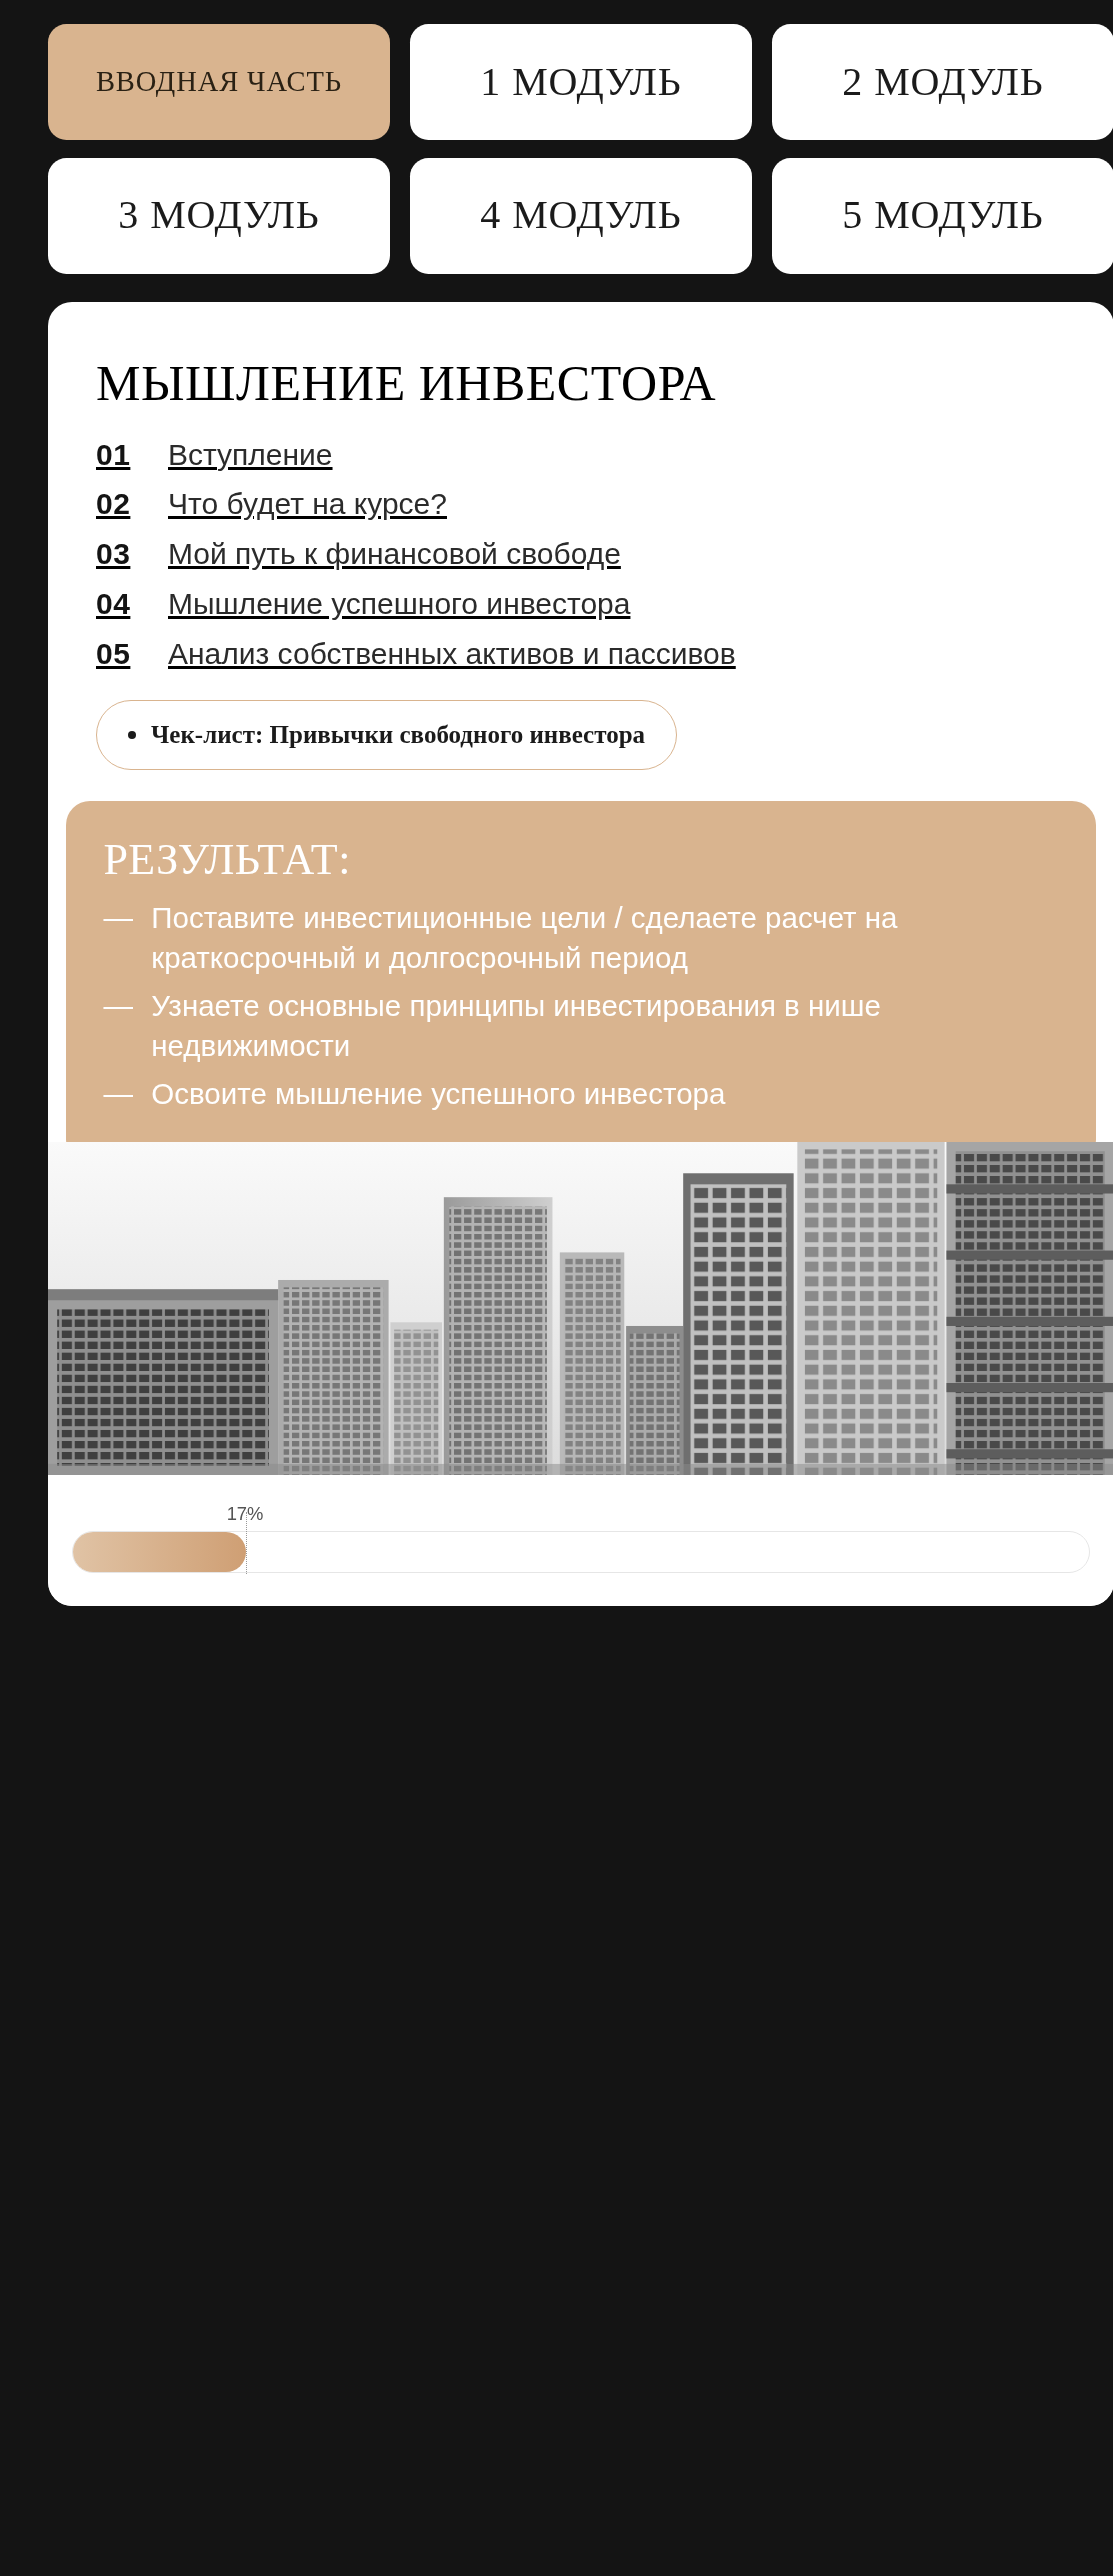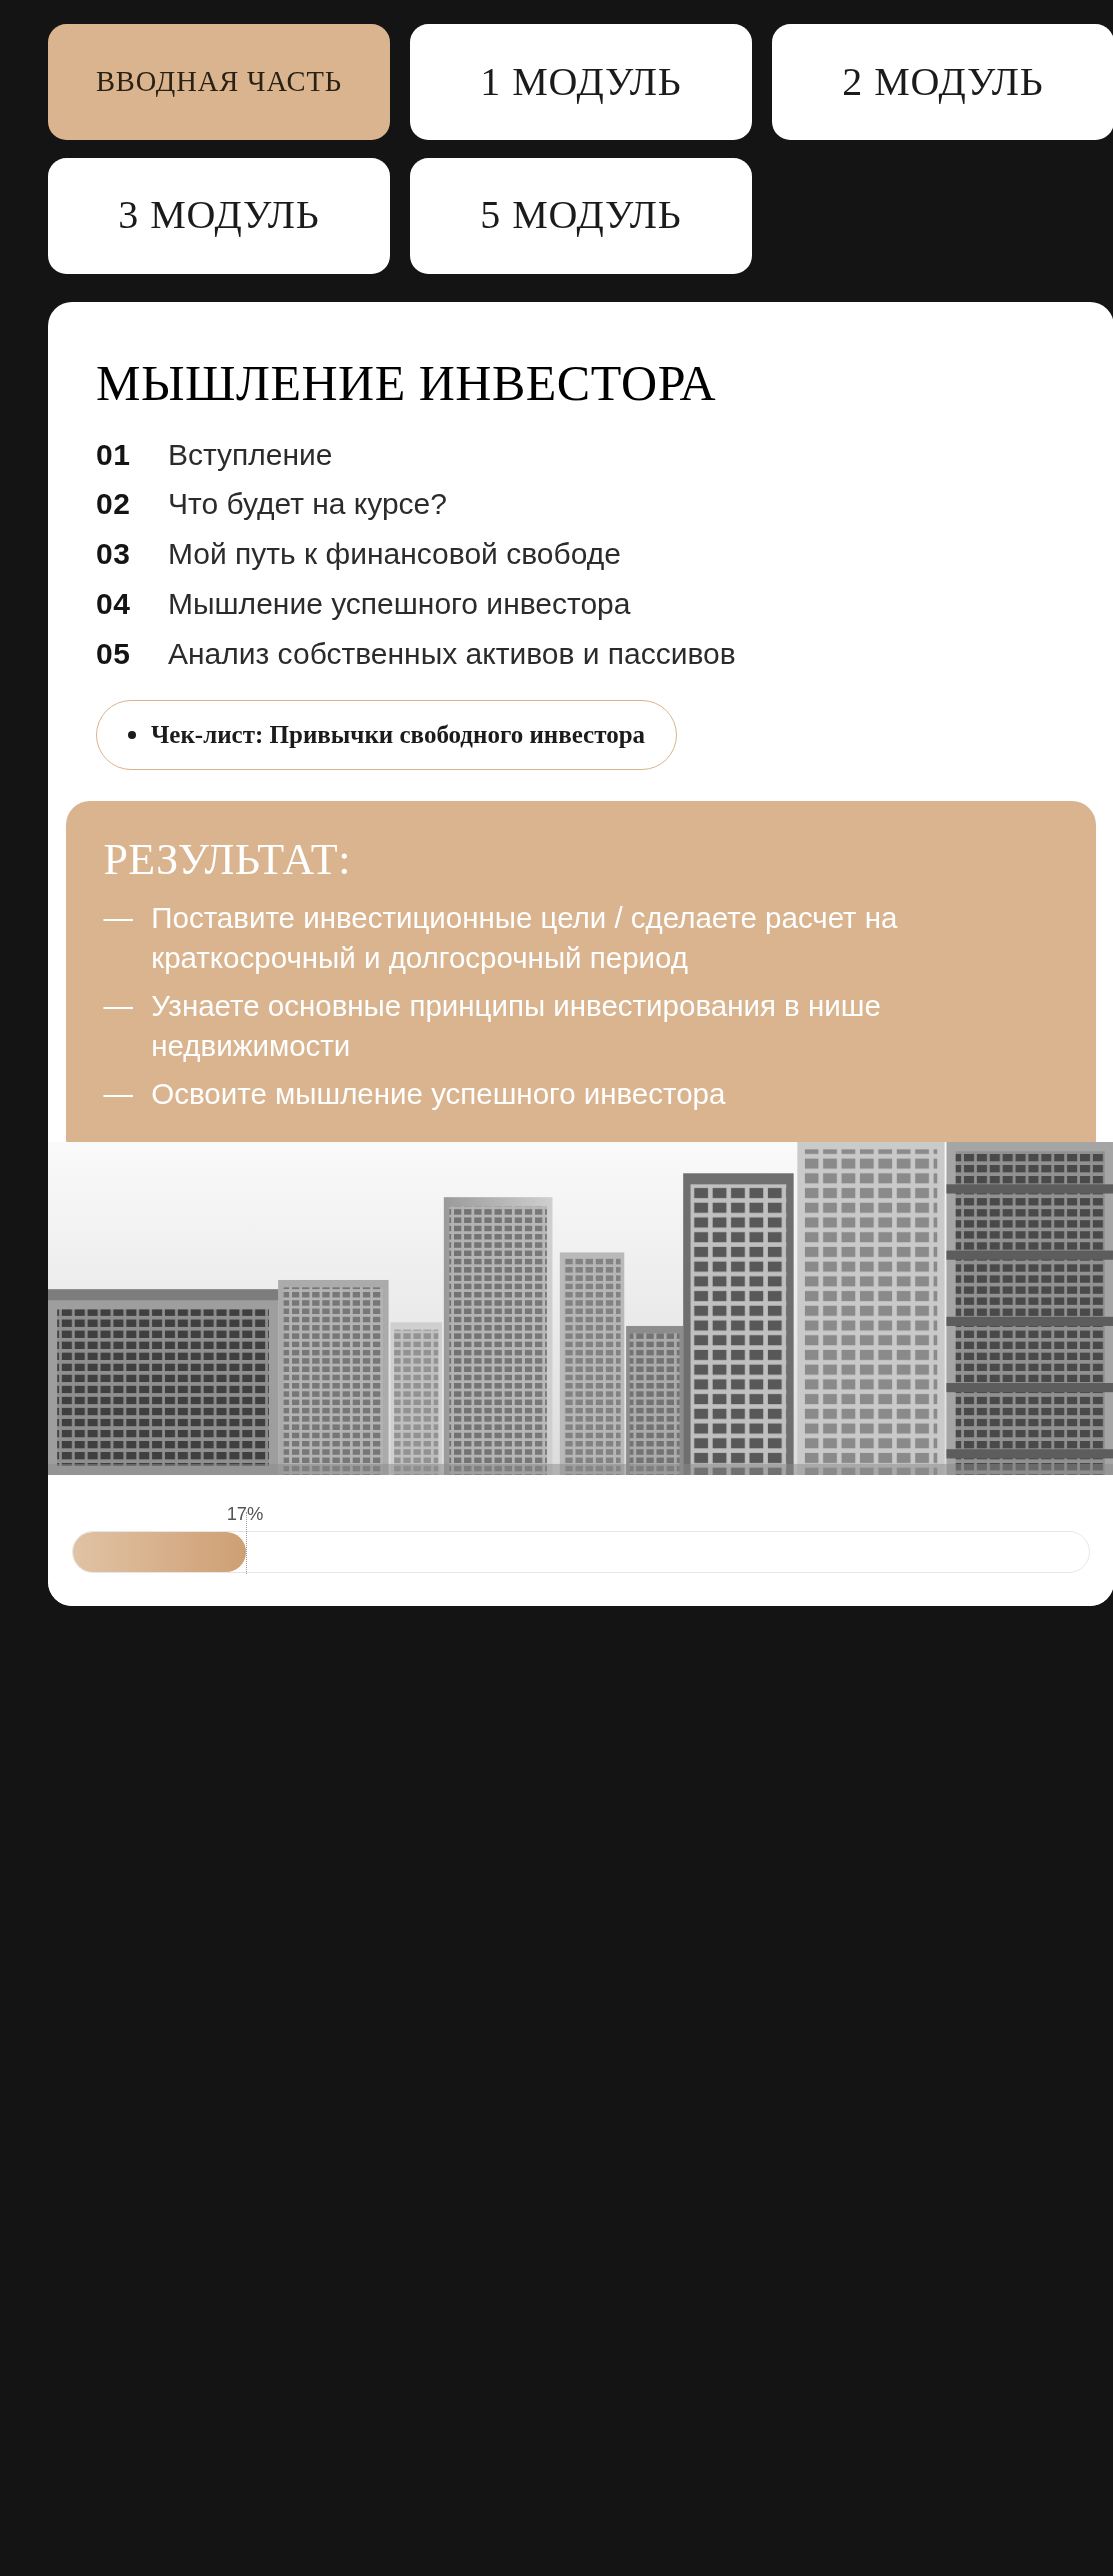--- a/index.html
+++ b/index.html
@@ -65,20 +65,21 @@
     color: #000000;
     margin-bottom: 22px;
   }
 
   .lesson-list { list-style: none; }
   .lesson {
     display: flex;
     align-items: flex-start;
     gap: 20px;
     margin-bottom: 7.4px;
+    text-decoration: underline;
   }
   .lesson-num {
     font-size: 30px;
     font-weight: bold;
     color: #141414;
     min-width: 52px;
     line-height: 1.42;
     letter-spacing: 0.5px;
   }
   .lesson-text {
@@ -194,20 +195,21 @@
 </head>
 <body>
 
 <div class="screen">
 
   <div class="tab-grid">
     <div class="tab active">ВВОДНАЯ ЧАСТЬ</div>
     <div class="tab">1 МОДУЛЬ</div>
     <div class="tab">2 МОДУЛЬ</div>
     <div class="tab">3 МОДУЛЬ</div>
+    <div class="tab">4 МОДУЛЬ</div>
     <div class="tab">5 МОДУЛЬ</div>
   </div>
 
   <div class="card">
 
     <div class="card-inner">
       <div class="card-title">МЫШЛЕНИЕ ИНВЕСТОРА</div>
 
       <ul class="lesson-list">
         <li class="lesson">

